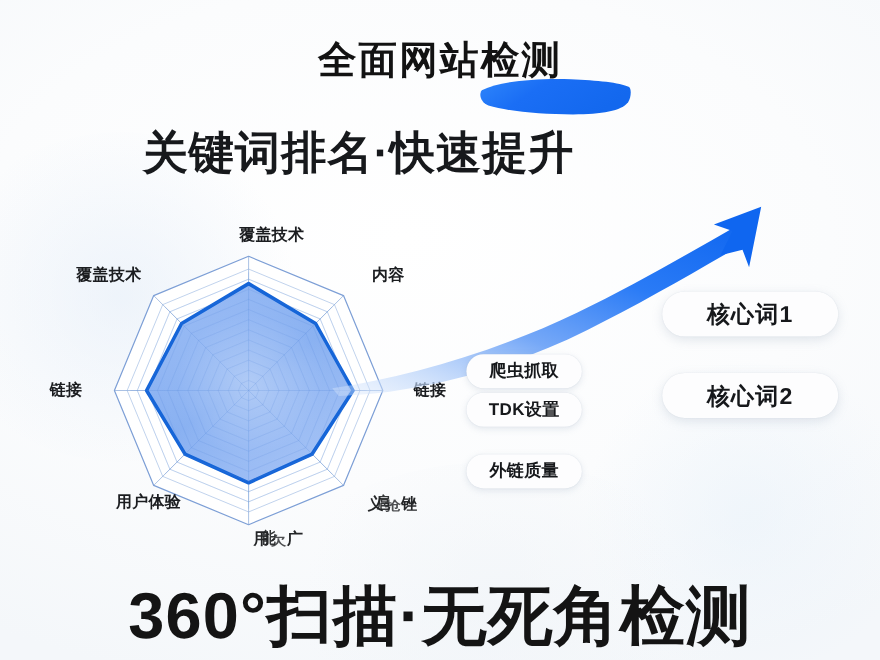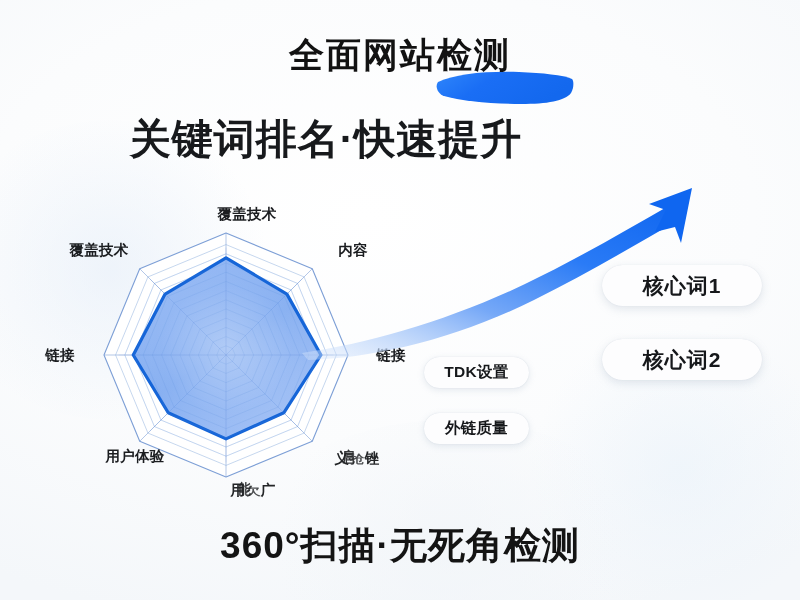--- a/index.html
+++ b/index.html
@@ -78,21 +78,21 @@
     color: #17191c;
     white-space: nowrap;
   }
 
   .footline {
     position: absolute;
     left: 0;
     top: 521px;
     width: 800px;
     text-align: center;
-    font-size: 37px;
+    font-size: 59px;
     font-weight: 700;
     letter-spacing: 1px;
     color: #141414;
     white-space: nowrap;
   }
 
   
   #radar-block {
     position: absolute;
     left: 36px;
@@ -291,20 +291,23 @@
     <path d="M2,173
              C 70,163 150,140 225,104
              C 275,80 325,51 372,24
              L 382,38
              C 334,66 284,95 234,120
              C 158,158 76,178 8,180 Z" fill="url(#arrowGrad)"></path>
 
     <path d="M392,8 L349,24 L366,30 L355,52 L375,47 L381,63 Z" fill="#0f66f0"></path>
   </svg>
 
+  <div class="pill small p0">
+    <span>爬虫抓取</span>
+  </div>
   <div class="pill small p1">
     <span>TDK设置</span>
   </div>
   <div class="pill small p2">
     <span>外链质量</span>
   </div>
 
   <div class="pill large q0">
     <span>核心词1</span>
   </div>

